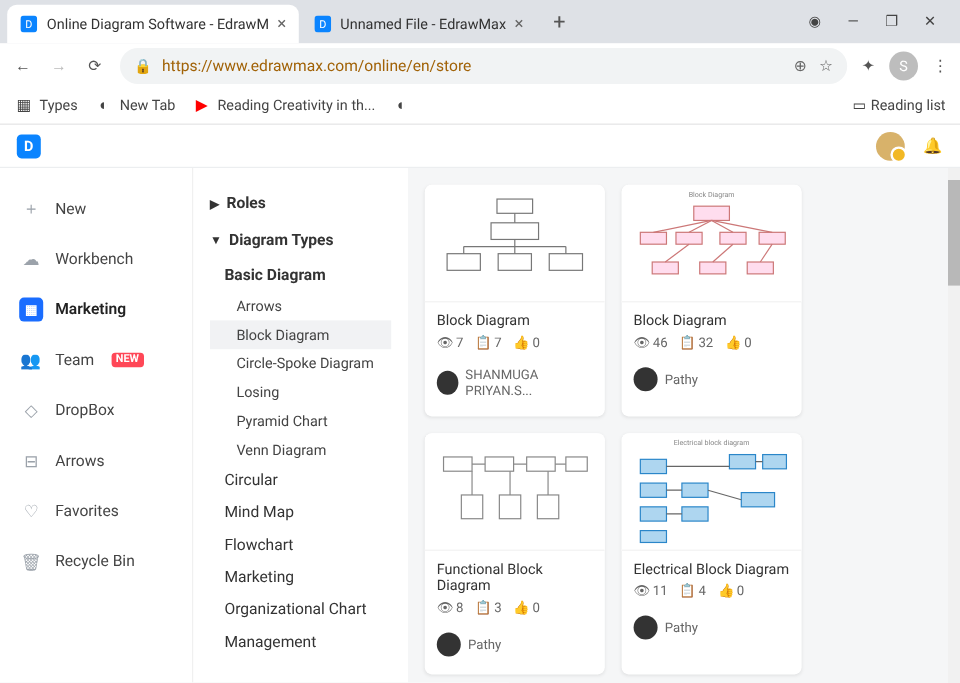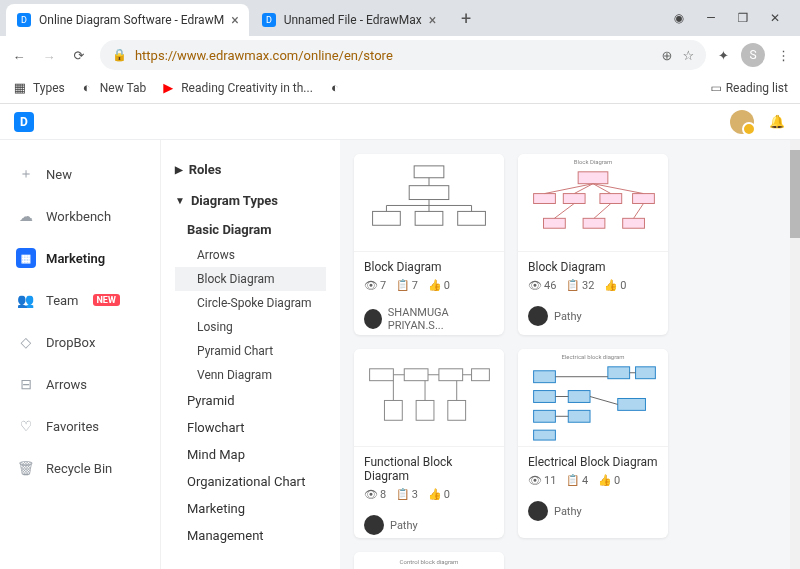--- a/index.html
+++ b/index.html
@@ -59,21 +59,21 @@
 .subitem { font-size: 12px; padding: 5px 0 5px 22px; color: #444; cursor: pointer; }
 .subitem.active { background: #f1f2f4; }
 
 .grid { flex: 1; padding: 14px; overflow-y: auto; display: flex; flex-wrap: wrap; gap: 14px; align-content: flex-start; }
 .card { width: 150px; background: #fff; border-radius: 6px; box-shadow: 0 1px 3px rgba(0,0,0,.08); overflow: hidden; display: flex; flex-direction: column; }
 .thumb { height: 98px; background: #fff; position: relative; border-bottom: 1px solid #f2f2f2; }
 .cardbody { padding: 8px 10px; }
 .cardtitle { font-size: 12px; color: #333; margin-bottom: 5px; }
 .stats { display: flex; gap: 10px; font-size: 11px; color: #666; align-items: center; }
 .stats span { display: flex; align-items: center; gap: 2px; }
-.author { display: flex; align-items: center; gap: 6px; padding: 6px 10px 3px; font-size: 11px; color: #666; }
+.author { display: flex; align-items: center; gap: 6px; padding: 6px 10px 15px; font-size: 11px; color: #666; }
 .author .av { width: 20px; height: 20px; border-radius: 50%; background: #333; }
 
 .scrollbar { position: absolute; right: 0; top: 0; width: 10px; height: 100%; background: #f1f1f1; }
 .scrollthumb { position: absolute; right: 0; top: 10px; width: 10px; height: 88px; background: #b8b8b8; }
 .th-org svg, .th-net svg, .th-func svg, .th-elec svg, .th-ctrl svg { width: 100%; height: 100%; }
 </style>
 </head>
 <body>
 
 <div class="chrome">
@@ -210,25 +210,25 @@
                 <span class="caret">▼</span>
                 <span>Diagram Types</span>
               </div>
             <div class="catitem bold">Basic Diagram</div>
             <div class="subitem">Arrows</div>
             <div class="subitem active">Block Diagram</div>
             <div class="subitem">Circle-Spoke Diagram</div>
             <div class="subitem">Losing</div>
             <div class="subitem">Pyramid Chart</div>
             <div class="subitem">Venn Diagram</div>
-            <div class="catitem">Pyramid</div>
+            <div class="catitem">Circular</div>
+            <div class="catitem">Mind Map</div>
             <div class="catitem">Flowchart</div>
-            <div class="catitem">Mind Map</div>
+            <div class="catitem">Marketing</div>
             <div class="catitem">Organizational Chart</div>
-            <div class="catitem">Marketing</div>
             <div class="catitem">Management</div>
 
           </div>
         </div>
 
         <div class="grid">
 
           <div class="card">
             <div class="thumb th-org">
               <svg viewBox="0 0 150 98">

